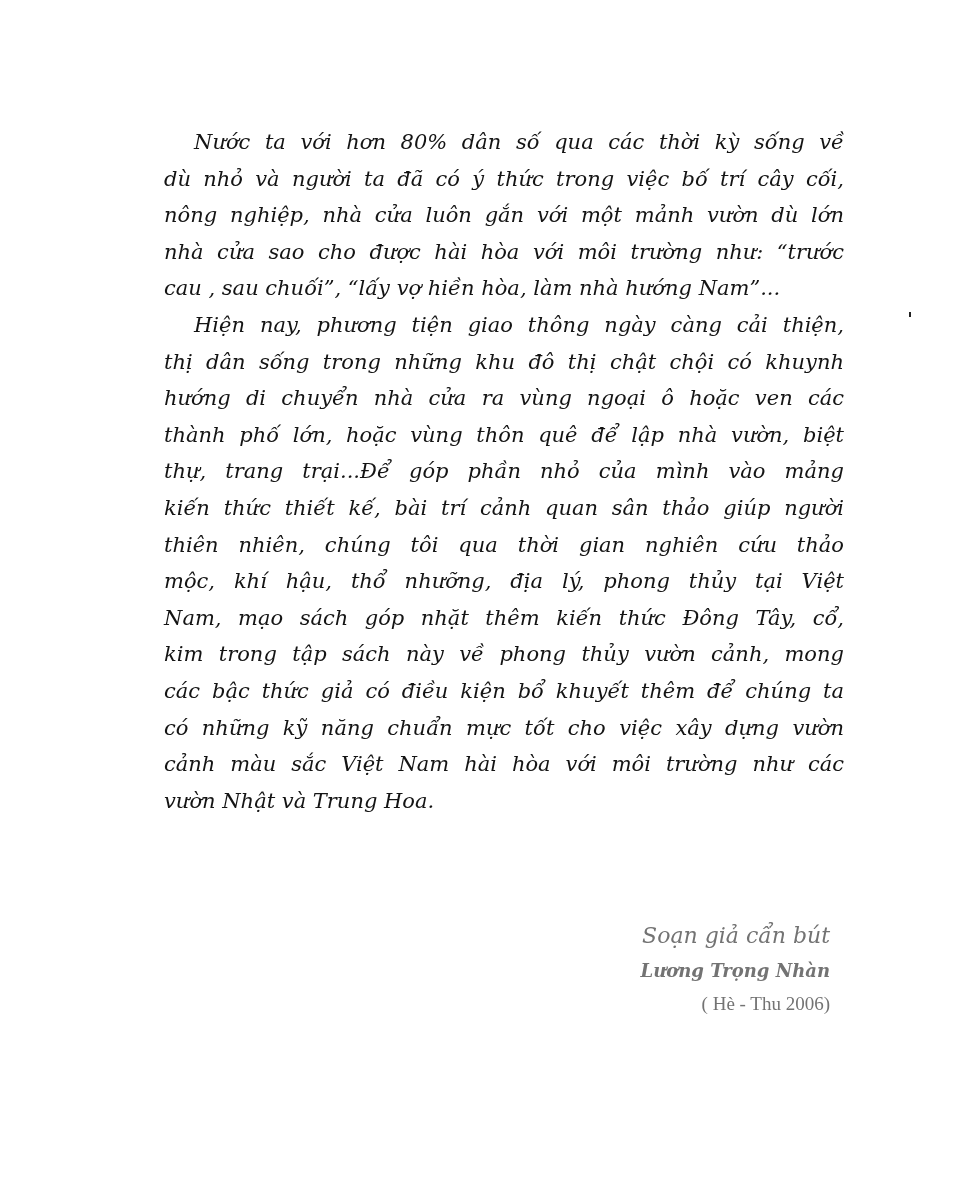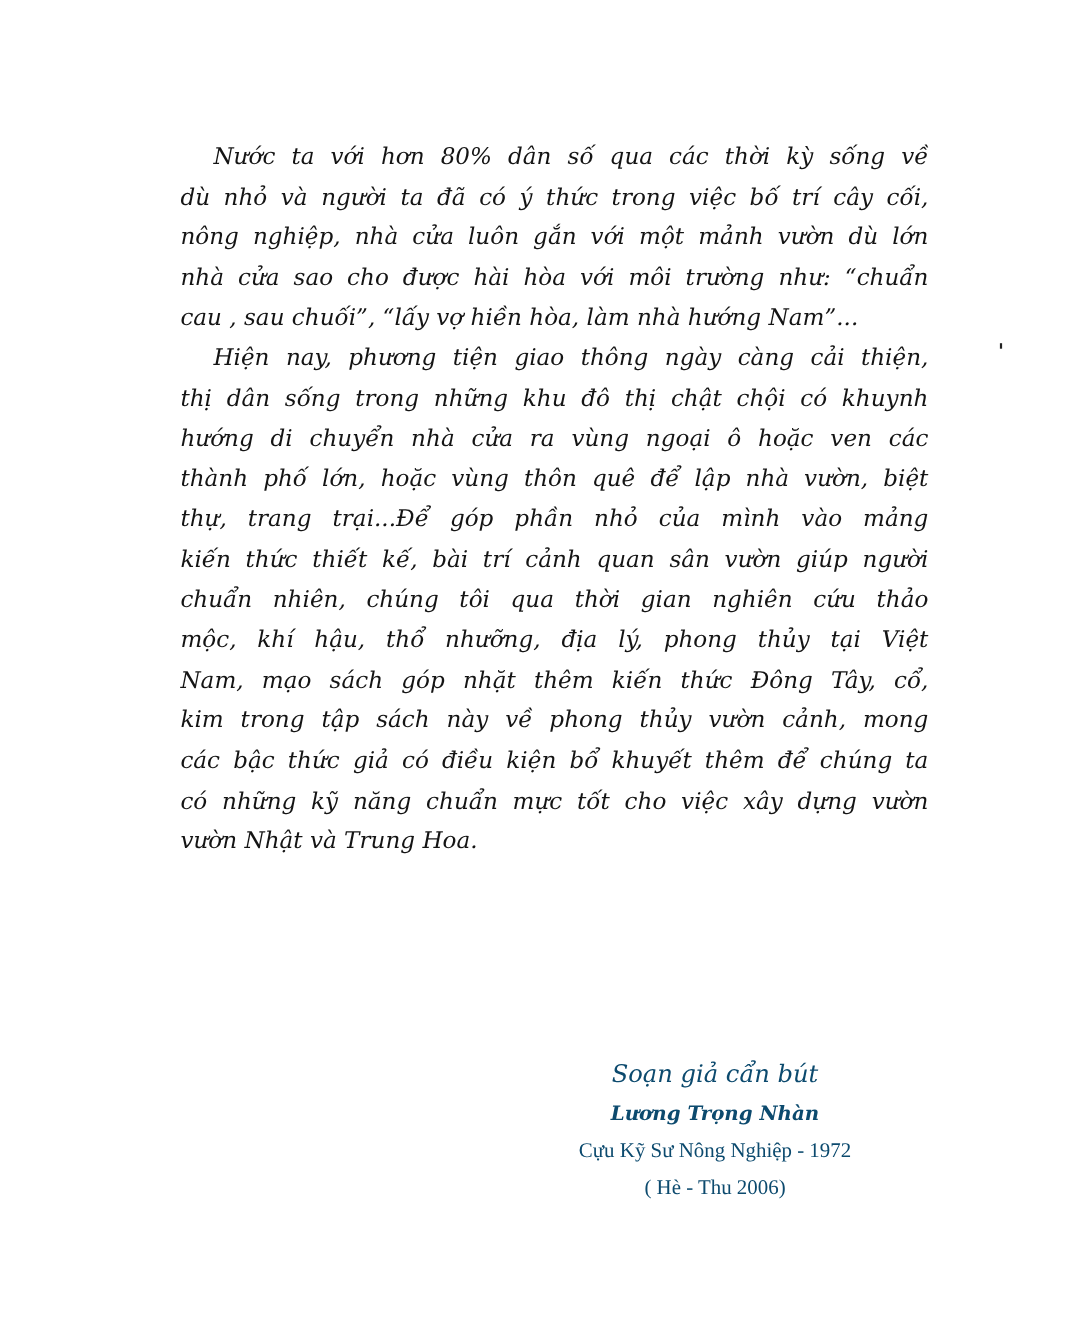--- a/index.html
+++ b/index.html
@@ -49,24 +49,24 @@
       position: absolute;
       left: 909px;
       top: 312px;
       width: 2px;
       height: 5px;
       background: #222;
     }
     .signature {
       position: absolute;
       left: 470px;
-      top: 960px;
+      top: 918px;
       width: 360px;
-      text-align: center;
-      color: #0c4a6e;
+      text-align: right;
+      color: #737373;
     }
     .sig-line1 {
       font-family: "DejaVu Serif", "Liberation Serif", serif;
       font-style: italic;
       font-size: 22px;
       line-height: 36px;
     }
     .sig-name {
       font-family: "DejaVu Serif", "Liberation Serif", serif;
       font-style: italic;
@@ -88,40 +88,40 @@
 </head>
 <body>
 
 <div class="page">
 
   <div class="body-text">
 
     <span class="line indent">Nước ta với hơn 80% dân số qua các thời kỳ sống về</span>
     <span class="line">dù nhỏ và người ta đã có ý thức trong việc bố trí cây cối,</span>
     <span class="line">nông nghiệp, nhà cửa luôn gắn với một mảnh vườn dù lớn</span>
-    <span class="line">nhà cửa sao cho được hài hòa với môi trường như: “chuẩn</span>
+    <span class="line">nhà cửa sao cho được hài hòa với môi trường như: “trước</span>
     <span class="line last">cau , sau chuối”, “lấy vợ hiền hòa, làm nhà hướng Nam”...</span>
 
     <span class="line indent">Hiện nay, phương tiện giao thông ngày càng cải thiện,</span>
     <span class="line">thị dân sống trong những khu đô thị chật chội có khuynh</span>
     <span class="line">hướng di chuyển nhà cửa ra vùng ngoại ô hoặc ven các</span>
     <span class="line">thành phố lớn, hoặc vùng thôn quê để  lập nhà vườn, biệt</span>
     <span class="line">thự, trang trại...Để góp phần nhỏ của mình vào mảng</span>
-    <span class="line">kiến thức thiết kế, bài trí cảnh quan sân vườn giúp người</span>
-    <span class="line">chuẩn nhiên, chúng tôi qua thời gian nghiên cứu thảo</span>
+    <span class="line">kiến thức thiết kế, bài trí cảnh quan sân thảo giúp người</span>
+    <span class="line">thiên nhiên, chúng tôi qua thời gian nghiên cứu thảo</span>
     <span class="line">mộc, khí hậu, thổ nhưỡng, địa lý, phong thủy tại Việt</span>
     <span class="line">Nam, mạo sách góp nhặt thêm kiến thức Đông Tây, cổ,</span>
     <span class="line">kim trong tập sách này về phong thủy vườn cảnh, mong</span>
     <span class="line">các bậc thức giả có điều kiện bổ khuyết thêm để chúng ta</span>
     <span class="line">có những kỹ năng chuẩn mực tốt cho việc xây dựng vườn</span>
+    <span class="line">cảnh màu sắc Việt Nam hài hòa với môi trường như các</span>
     <span class="line last">vườn Nhật và Trung Hoa.</span>
   </div>
 
   <div class="stray-mark"></div>
 
   <div class="signature">
     <div class="sig-line1">Soạn giả cẩn bút</div>
     <div class="sig-name">Lương Trọng Nhàn</div>
-    <div class="sig-title">Cựu Kỹ Sư Nông Nghiệp - 1972</div>
     <div class="sig-date">( Hè - Thu 2006)</div>
   </div>
 
 </div>
 
 </body></html>

